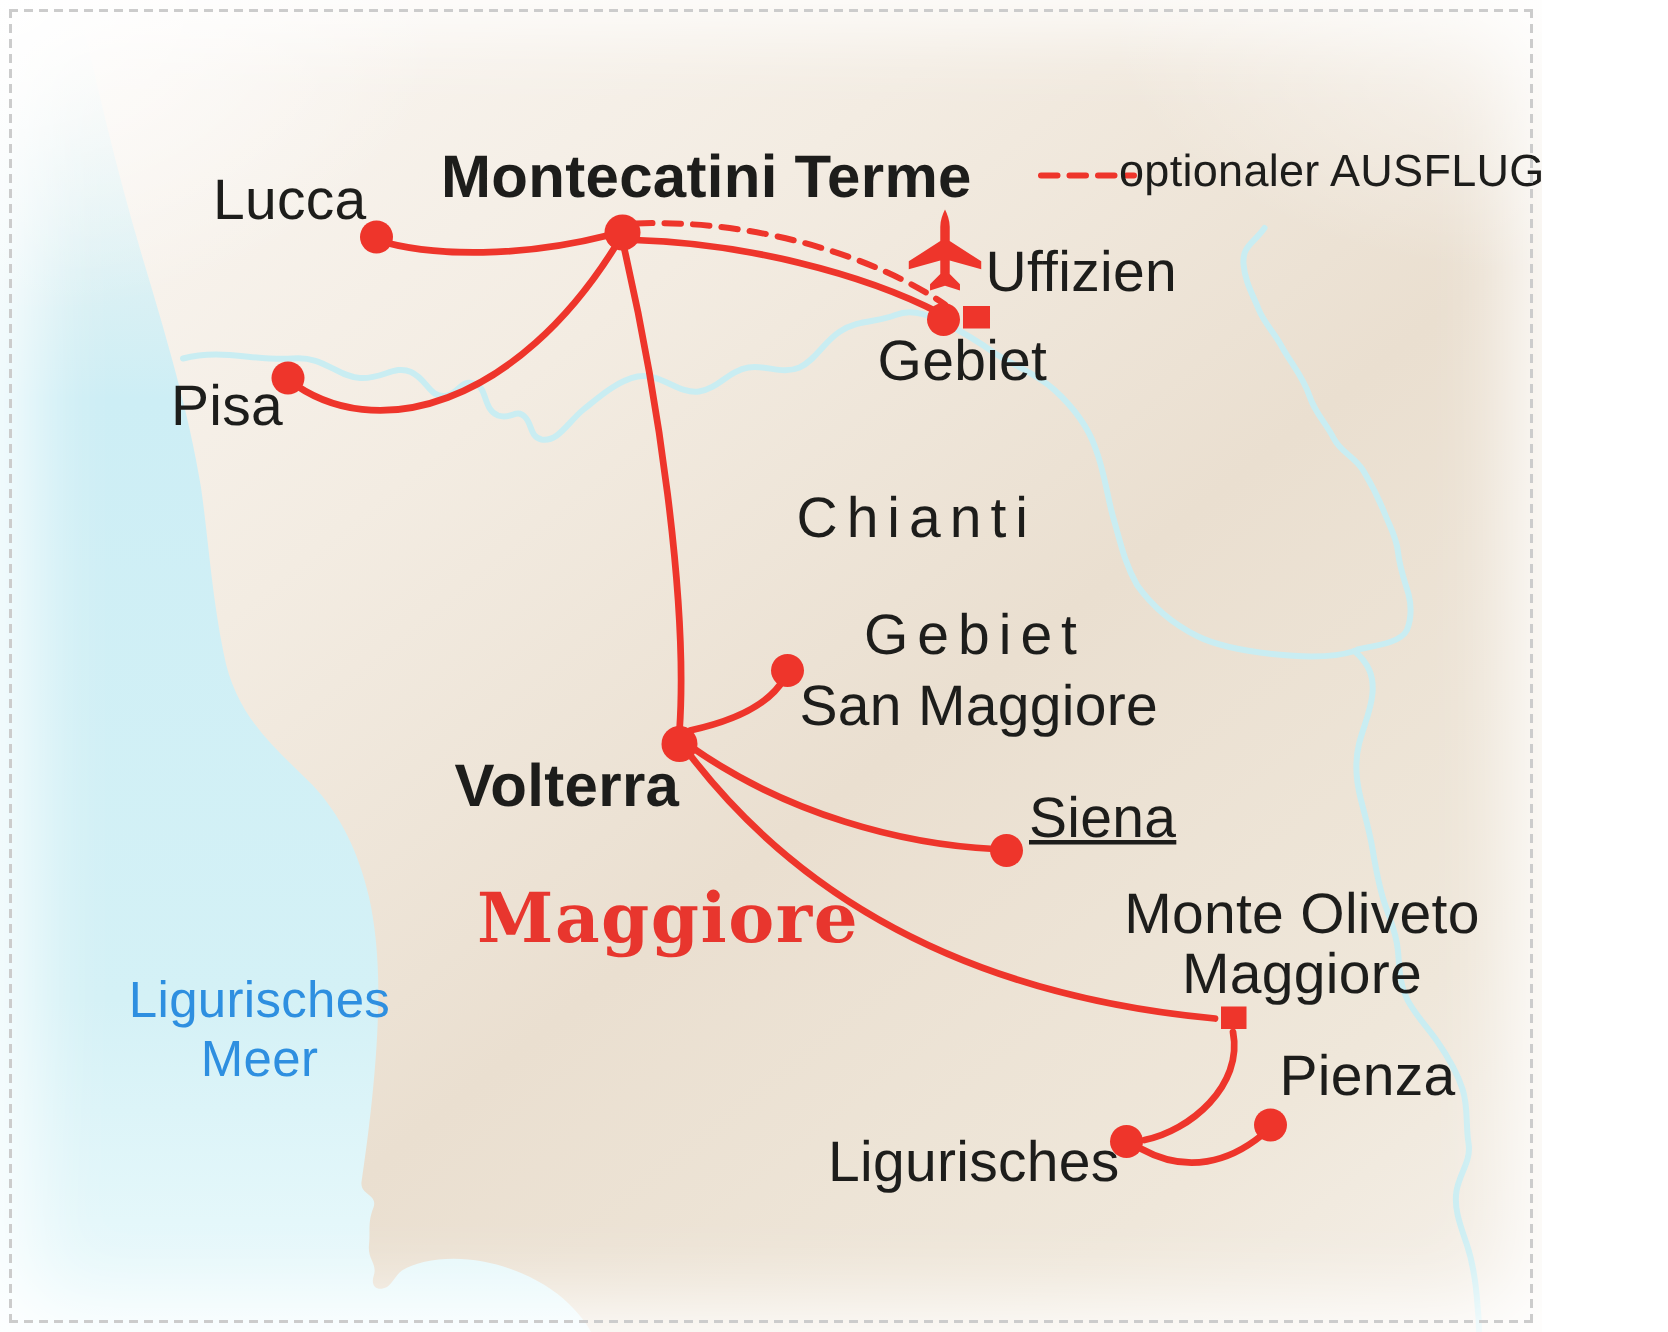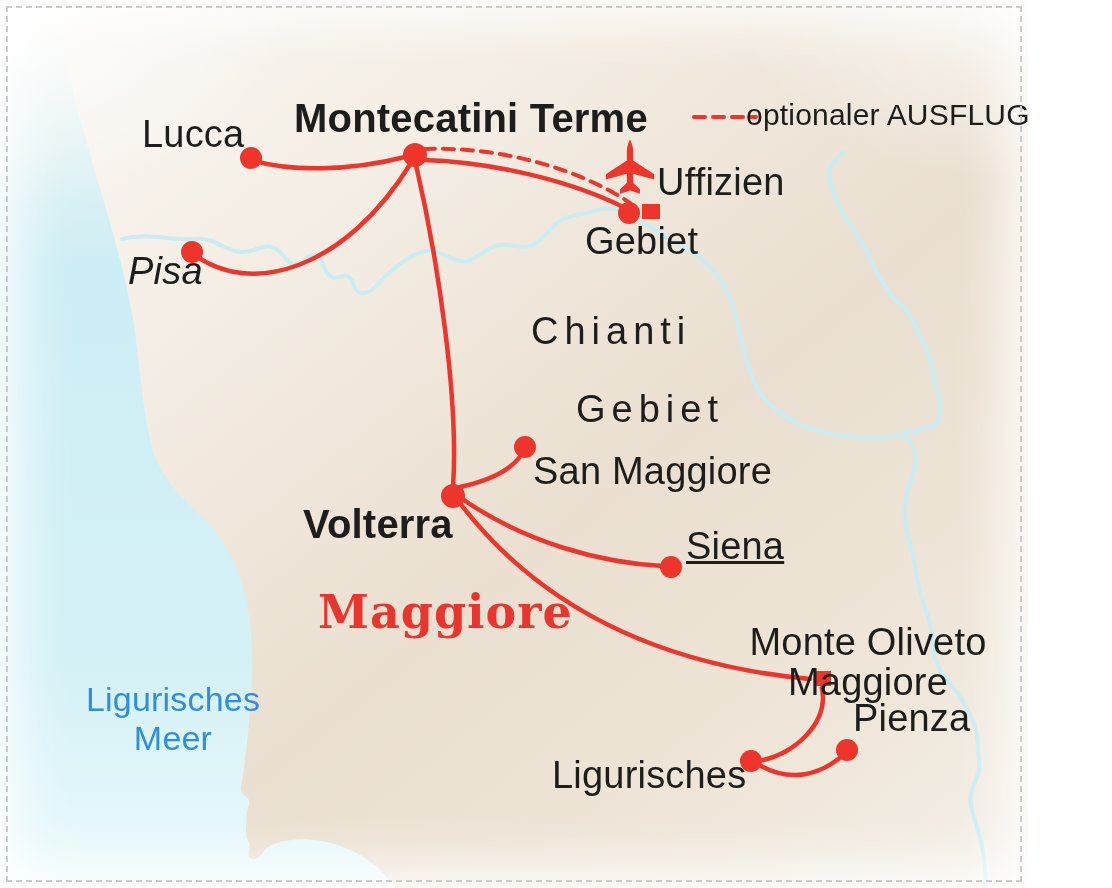--- a/index.html
+++ b/index.html
@@ -22,25 +22,25 @@
     background:radial-gradient(ellipse 430px 300px at 0% 0%, rgba(255,255,255,.85), rgba(255,255,255,0) 70%),
                radial-gradient(ellipse 420px 260px at 100% 0%, rgba(255,255,255,.7), rgba(255,255,255,0) 70%);}
 
   
   .frame{position:absolute;inset:6px;border:2px dashed var(--frame-dash,#cccccc);z-index:30;pointer-events:none;}
 
   
   .label{position:absolute;z-index:20;color:var(--label-black,#1d1d1b);
     font-size:38px;line-height:1.05;white-space:nowrap;letter-spacing:0.2px;}
   .label.bold{font-size:40px;font-weight:700;}
-  .label.spaced{letter-spacing:6px;}
+  .label.spaced{letter-spacing:6px;margin-top:15px;}
   .label.legend-text{font-size:30px;}
   .label.toskana{font-family:"DejaVu Serif","Liberation Serif",serif;font-weight:700;
     font-size:46px;color:var(--toskana-red,#e8362e);letter-spacing:1px;}
-  .label.block{white-space:normal;text-align:center;line-height:1.06;margin-top:32px;}
+  .label.block{white-space:normal;text-align:center;line-height:1.06;}
   .label.sea-name{color:var(--sea-text-blue,#2e8fe0);font-size:34px;line-height:1.15;}
 </style>
 </head>
 <body>
 
 <div class="stage">
 
   <svg class="map-svg" viewBox="0 0 1112 888" preserveAspectRatio="none">
     <defs>
       <linearGradient id="land" x1="0" y1="0" x2="1" y2="1">
@@ -163,21 +163,21 @@
 
     <path class="plane" transform="translate(630,169) scale(1.05)" d="M0,-28 C1.5,-25 3,-21 3,-17 L3,-8 L23,5 L23,10 L3,4.5 L3,13 L9.5,19.5 L9.5,23.5
              L0,20.5 L-9.5,23.5 L-9.5,19.5 L-3,13 L-3,4.5 L-23,10 L-23,5 L-3,-8 L-3,-17
              C-3,-21 -1.5,-25 0,-28 Z"></path>
   </svg>
 
   <div class="vignette"></div>
 
   <div class="label" style="left:142px;top:115px;">Lucca</div>
   <div class="label bold" style="left:294px;top:97px;">Montecatini Terme</div>
-  <div class="label" style="left:128px;top:252px;font-style:italic;">Pisa</div>
+  <div class="label" style="left:114px;top:252px;">Pisa</div>
   <div class="label" style="left:657px;top:163px;">Uffizien</div>
   <div class="label" style="left:585px;top:222px;">Gebiet</div>
 
   <div class="label legend-text" style="left:746px;top:99px;">optionaler AUSFLUG</div>
 
   <div class="label spaced" style="left:531px;top:312px;">Chianti</div>
   <div class="label spaced" style="left:576px;top:390px;">Gebiet</div>
 
   <div class="label" style="left:533px;top:452px;">San Maggiore</div>
   <div class="label bold" style="left:303px;top:486px;margin-top:17px;">Volterra</div>

